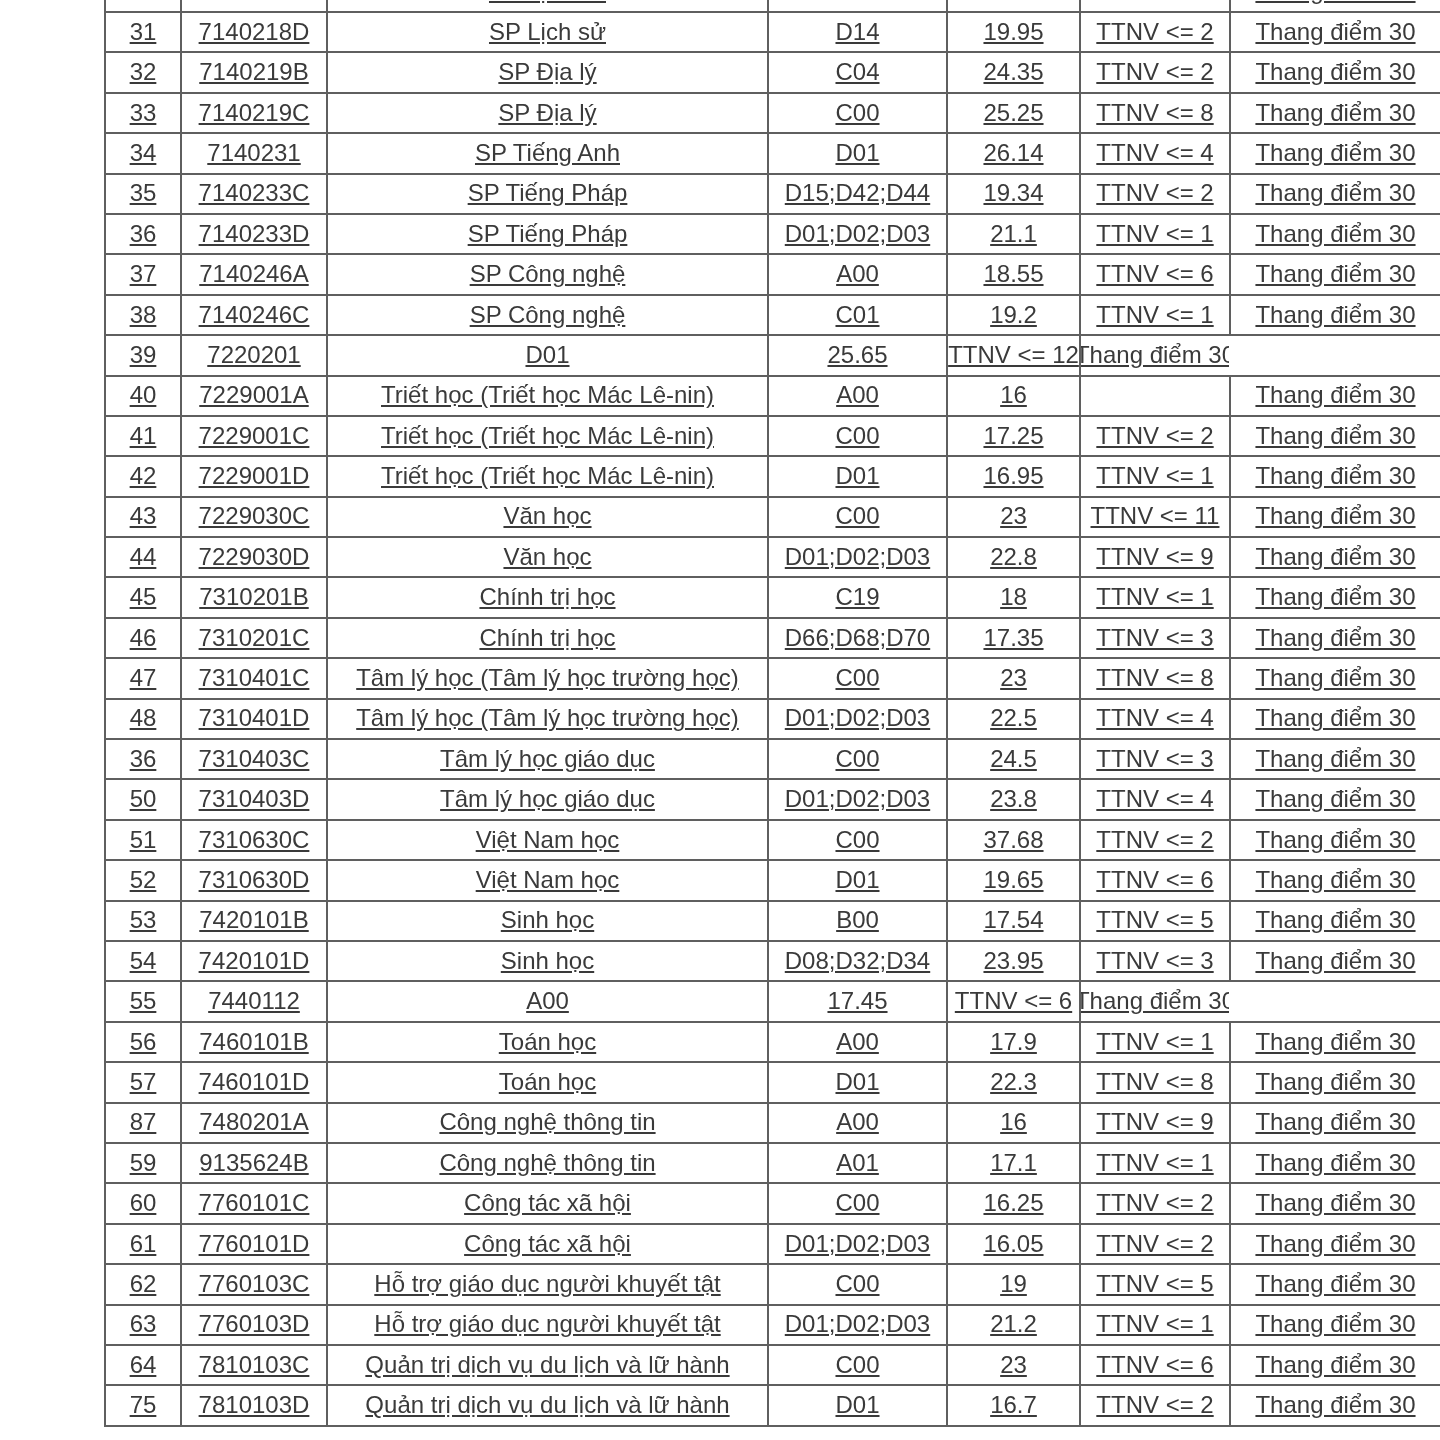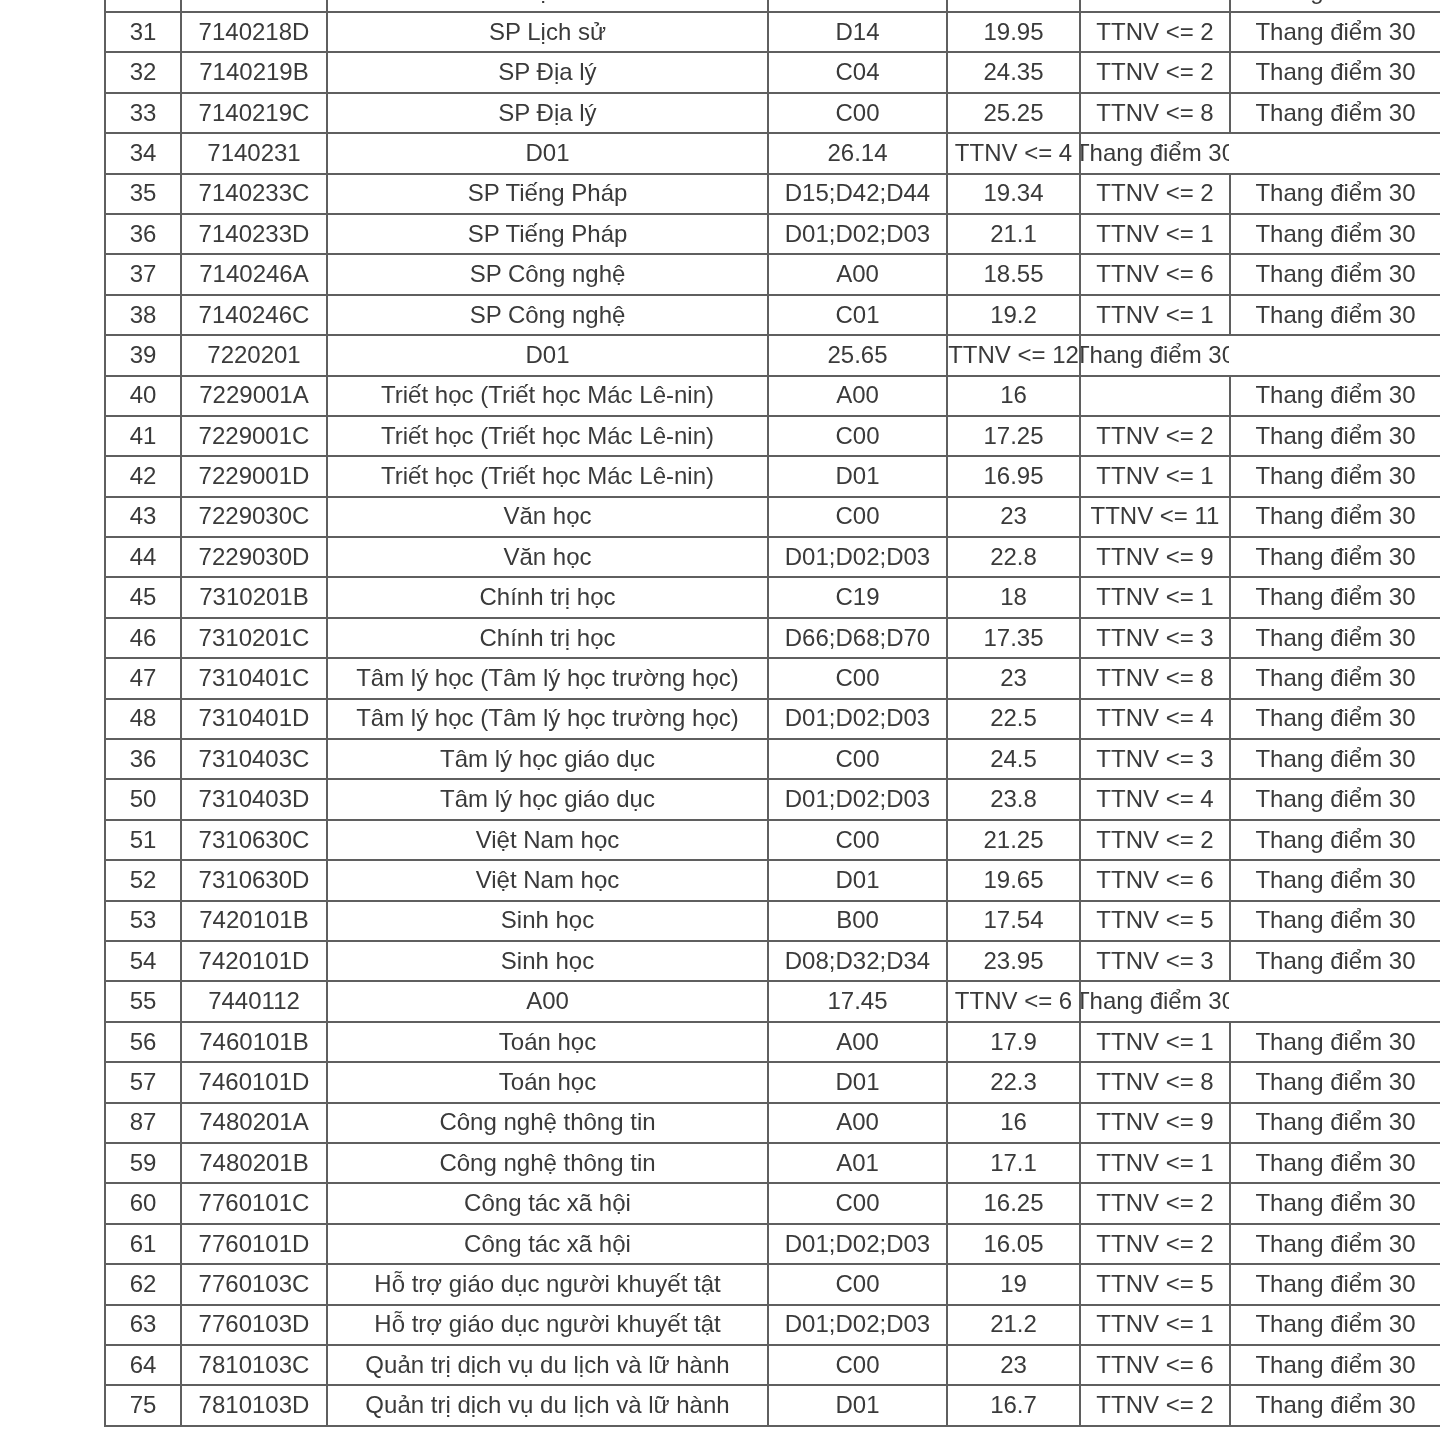--- a/index.html
+++ b/index.html
@@ -13,20 +13,21 @@
     background:var(--bg);
     color:var(--text);
     font-family:"Liberation Sans","DejaVu Sans",sans-serif;
     position:relative;
     overflow:hidden;
   }
   .table-wrap{
     position:absolute;
     left:104px;top:0;
     width:1336px;
+    text-decoration:underline;
   }
   .row{
     display:grid;
     grid-template-columns:76px 146px 441px 179px 133px 150px 1fr;
     box-sizing:border-box;
     height:40.4px;
     border-bottom:2px solid var(--border);
     background:var(--bg);
   }
   .row.partial{
@@ -98,20 +99,21 @@
         <div class="cell col-code">7140219C</div>
         <div class="cell col-major">SP Địa lý</div>
         <div class="cell col-combo">C00</div>
         <div class="cell col-score">25.25</div>
         <div class="cell col-ttnv">TTNV &lt;= 8</div>
         <div class="cell col-scale">Thang điểm 30</div>
       </div>
       <div class="row">
         <div class="cell col-stt">34</div>
         <div class="cell col-code">7140231</div>
+        <div class="cell col-major">SP Tiếng Anh</div>
         <div class="cell col-combo">D01</div>
         <div class="cell col-score">26.14</div>
         <div class="cell col-ttnv">TTNV &lt;= 4</div>
         <div class="cell col-scale">Thang điểm 30</div>
       </div>
       <div class="row">
         <div class="cell col-stt">35</div>
         <div class="cell col-code">7140233C</div>
         <div class="cell col-major">SP Tiếng Pháp</div>
         <div class="cell col-combo">D15;D42;D44</div>
@@ -251,21 +253,21 @@
         <div class="cell col-combo">D01;D02;D03</div>
         <div class="cell col-score">23.8</div>
         <div class="cell col-ttnv">TTNV &lt;= 4</div>
         <div class="cell col-scale">Thang điểm 30</div>
       </div>
       <div class="row">
         <div class="cell col-stt">51</div>
         <div class="cell col-code">7310630C</div>
         <div class="cell col-major">Việt Nam học</div>
         <div class="cell col-combo">C00</div>
-        <div class="cell col-score">21.25</div>
+        <div class="cell col-score">37.68</div>
         <div class="cell col-ttnv">TTNV &lt;= 2</div>
         <div class="cell col-scale">Thang điểm 30</div>
       </div>
       <div class="row">
         <div class="cell col-stt">52</div>
         <div class="cell col-code">7310630D</div>
         <div class="cell col-major">Việt Nam học</div>
         <div class="cell col-combo">D01</div>
         <div class="cell col-score">19.65</div>
         <div class="cell col-ttnv">TTNV &lt;= 6</div>
@@ -319,21 +321,21 @@
         <div class="cell col-stt">87</div>
         <div class="cell col-code">7480201A</div>
         <div class="cell col-major">Công nghệ thông tin</div>
         <div class="cell col-combo">A00</div>
         <div class="cell col-score">16</div>
         <div class="cell col-ttnv">TTNV &lt;= 9</div>
         <div class="cell col-scale">Thang điểm 30</div>
       </div>
       <div class="row">
         <div class="cell col-stt">59</div>
-        <div class="cell col-code">7480201B</div>
+        <div class="cell col-code">9135624B</div>
         <div class="cell col-major">Công nghệ thông tin</div>
         <div class="cell col-combo">A01</div>
         <div class="cell col-score">17.1</div>
         <div class="cell col-ttnv">TTNV &lt;= 1</div>
         <div class="cell col-scale">Thang điểm 30</div>
       </div>
       <div class="row">
         <div class="cell col-stt">60</div>
         <div class="cell col-code">7760101C</div>
         <div class="cell col-major">Công tác xã hội</div>

